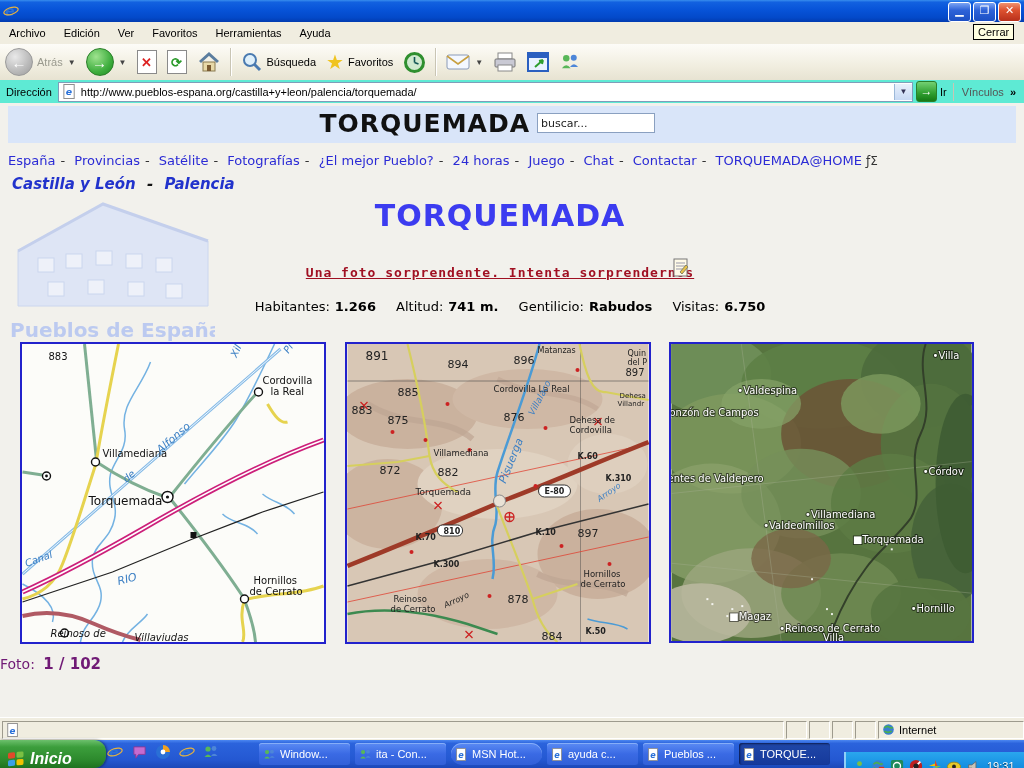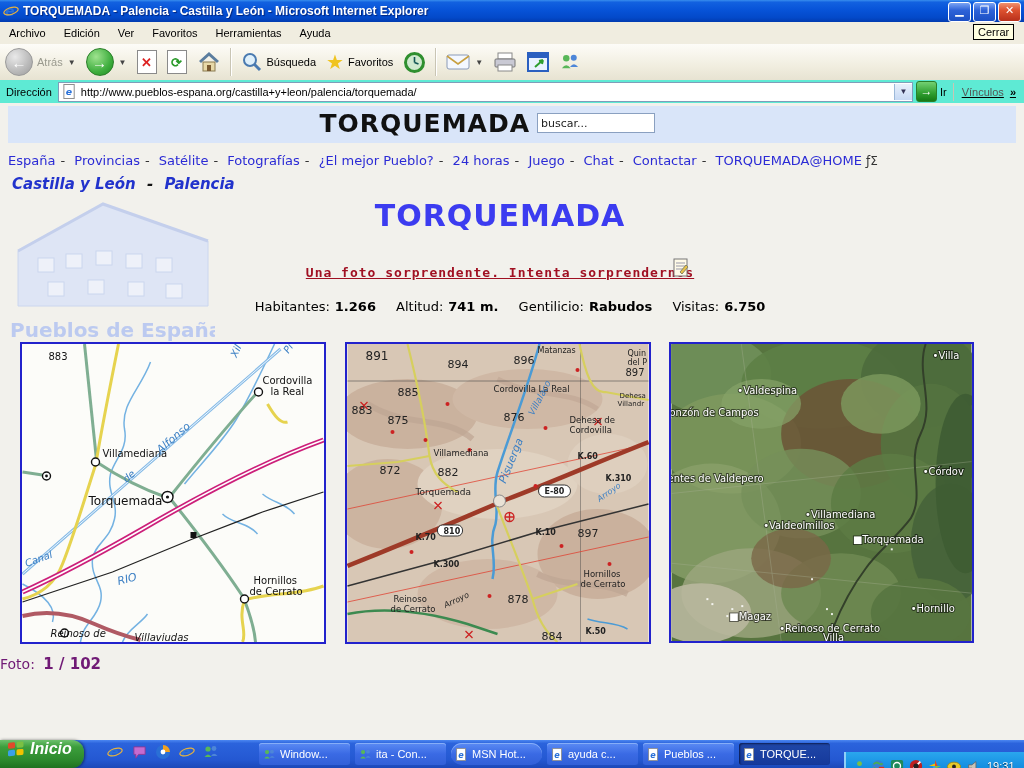--- a/index.html
+++ b/index.html
@@ -43,21 +43,21 @@
   
   .addrbar{position:absolute;left:0;top:80px;width:1024px;height:23px;background:#5eead4;
     border-bottom:1px solid #b8b4a2;display:flex;align-items:center;font-size:11px;color:#000;}
   .addr-label{padding:0 6px;}
   .addr-field{flex:1;height:18px;background:#fff;border:1px solid #7f9db9;display:flex;align-items:center;gap:4px;padding-left:3px;}
   .addr-url{white-space:nowrap;overflow:hidden;flex:1;}
   .addr-dd{width:17px;height:16px;background:linear-gradient(180deg,#e8f0fb,#c7d9f4);border-left:1px solid #9db9d9;
     font-size:8px;text-align:center;line-height:16px;color:#335;}
   .go-btn{width:19px;height:19px;border-radius:3px;margin:0 3px;color:#fff;font-weight:bold;font-size:12px;
     text-align:center;line-height:18px;background:linear-gradient(180deg,#73d073,#2f9e2f 60%,#157a15);border:1px solid #2a7f2a;}
-  .links-chunk{display:flex;align-items:center;gap:6px;padding:0 8px;border-left:1px solid #c9c5b4;margin-left:6px;height:18px;text-decoration:underline;}
+  .links-chunk{display:flex;align-items:center;gap:6px;padding:0 8px;border-left:1px solid #c9c5b4;margin-left:6px;height:18px;}
 
   
   .page{position:absolute;left:0;top:103px;width:1024px;height:614px;background:#f2f1ec;overflow:hidden;}
   .band{position:absolute;left:8px;top:3px;width:1008px;height:37px;background:#d9e5f9;}
   .site-title{position:absolute;left:0;top:6px;width:530px;text-align:right;
     font-size:25px;font-weight:bold;letter-spacing:1px;color:#111;font-family:"DejaVu Sans",sans-serif;}
   .search-input{position:absolute;left:537px;top:10px;width:110px;height:16px;border:1px solid #8aa0c0;
     font-size:11px;padding:1px 3px;color:#222;background:#fff;font-family:"DejaVu Sans",sans-serif;}
   .navrow{position:absolute;left:8px;top:50px;width:1000px;font-size:13px;color:#333;
     font-family:"DejaVu Sans",sans-serif;}
@@ -96,23 +96,23 @@
     border-top:1px solid #fff;display:flex;align-items:center;font-size:11px;color:#000;padding-top:1px;box-sizing:border-box;}
   .pane{height:18px;border:1px solid;border-color:#9d9a8d #fff #fff #9d9a8d;display:flex;align-items:center;
     gap:4px;padding:0 3px;box-sizing:border-box;margin-left:2px;}
   .pane.big{flex:1;}
   .pane.small{width:21px;}
   .pane.zone{width:146px;}
 
   
   .taskbar{position:absolute;left:0;top:740px;width:1024px;height:28px;
     background:linear-gradient(180deg,#4b87f2 0%,#2b63dc 12%,#2458d2 70%,#1c48b8 100%);}
-  .startbtn{position:absolute;left:0;top:0;width:84px;height:28px;border-radius:0 12px 12px 0;
+  .startbtn{position:absolute;left:0;top:0;width:106px;height:28px;border-radius:0 12px 12px 0;
     background:linear-gradient(180deg,#6cc06c 0%,#3c9e3c 25%,#2d8a2d 70%,#1f721f 100%);
-    box-shadow:1px 0 3px rgba(0,0,0,.5);display:flex;align-items:flex-start;gap:5px;padding-left:7px;box-sizing:border-box;}
+    box-shadow:1px 0 3px rgba(0,0,0,.5);display:flex;align-items:flex-end;gap:5px;padding-left:7px;box-sizing:border-box;}
   .start-label{color:#fff;font-size:16px;font-weight:bold;font-style:italic;text-shadow:1px 1px 1px #14501 4;}
   .quicklaunch{position:absolute;left:106px;top:3px;display:flex;gap:6px;align-items:center;}
   .ql{width:18px;height:18px;display:flex;align-items:center;justify-content:center;}
   .task-btn{position:absolute;top:3px;width:91px;height:22px;border-radius:3px;
     background:linear-gradient(180deg,#5b8bf4,#3a6ae4 50%,#3260d8);box-shadow:inset 0 1px 0 #86aef8;
     color:#fff;font-size:11px;display:flex;align-items:center;gap:4px;padding:0 4px;box-sizing:border-box;white-space:nowrap;overflow:hidden;}
   .task-btn.active{background:linear-gradient(180deg,#1f47a8,#16399b);box-shadow:inset 1px 1px 2px rgba(0,0,20,.6);}
   .tray{position:absolute;right:0;top:0;width:180px;height:28px;
     background:linear-gradient(180deg,#2aa6ee 0%,#1690e2 50%,#0e7ed2 100%);
     border-left:2px solid #8fd0f8;display:flex;align-items:center;gap:3px;padding-left:5px;box-sizing:border-box;margin-top:12px;}
@@ -145,21 +145,20 @@
     <path d="M3 6 q3 -3 6 -1 q3 2 4 0 M3 10 q4 3 9 0" stroke="#49b04c" stroke-width="2" fill="none"></path>
   </symbol>
 </svg>
 
 <div id="screen">
 
   <div class="titlebar">
     <svg class="ticon">
         <use href="#ie-e"></use>
       </svg>
-    <span class="ttext">TORQUEMADA - Palencia - Castilla y León - Microsoft Internet Explorer</span>
     <div class="winbtns">
       <div class="wbtn">▁</div>
       <div class="wbtn">❐</div>
       <div class="wbtn close">✕</div>
     </div>
   </div>
   <div class="tooltip">Cerrar</div>
 
   <div class="menubar">
     <span class="menu-item">Archivo</span>
@@ -551,20 +550,37 @@
       </svg>
     </div>
 
     <div class="foto-row">
       <span>Foto:</span>
       <span class="foto-value">1 / 102</span>
     </div>
 
   </div>
 
+  <div class="statusbar">
+    <div class="pane big">
+      <svg width="14" height="14" viewBox="0 0 16 16">
+          <use href="#ie-page"></use>
+        </svg>
+    </div>
+    <div class="pane small"></div>
+    <div class="pane small"></div>
+    <div class="pane small"></div>
+    <div class="pane small"></div>
+    <div class="pane zone">
+      <svg width="13" height="13" viewBox="0 0 16 16">
+          <use href="#globe"></use>
+        </svg>
+      <span>Internet</span>
+    </div>
+  </div>
 
   <div class="taskbar">
     <div class="startbtn">
       <svg width="18" height="18" viewBox="0 0 18 18">
         <g transform="skewY(-6)">
           <rect x="1" y="3" width="7" height="6" rx="1.5" fill="#e04a2a"></rect>
           <rect x="9.5" y="3" width="7" height="6" rx="1.5" fill="#7bc043"></rect>
           <rect x="1" y="10.5" width="7" height="6" rx="1.5" fill="#3aa0e8"></rect>
           <rect x="9.5" y="10.5" width="7" height="6" rx="1.5" fill="#f2c200"></rect>
         </g>

